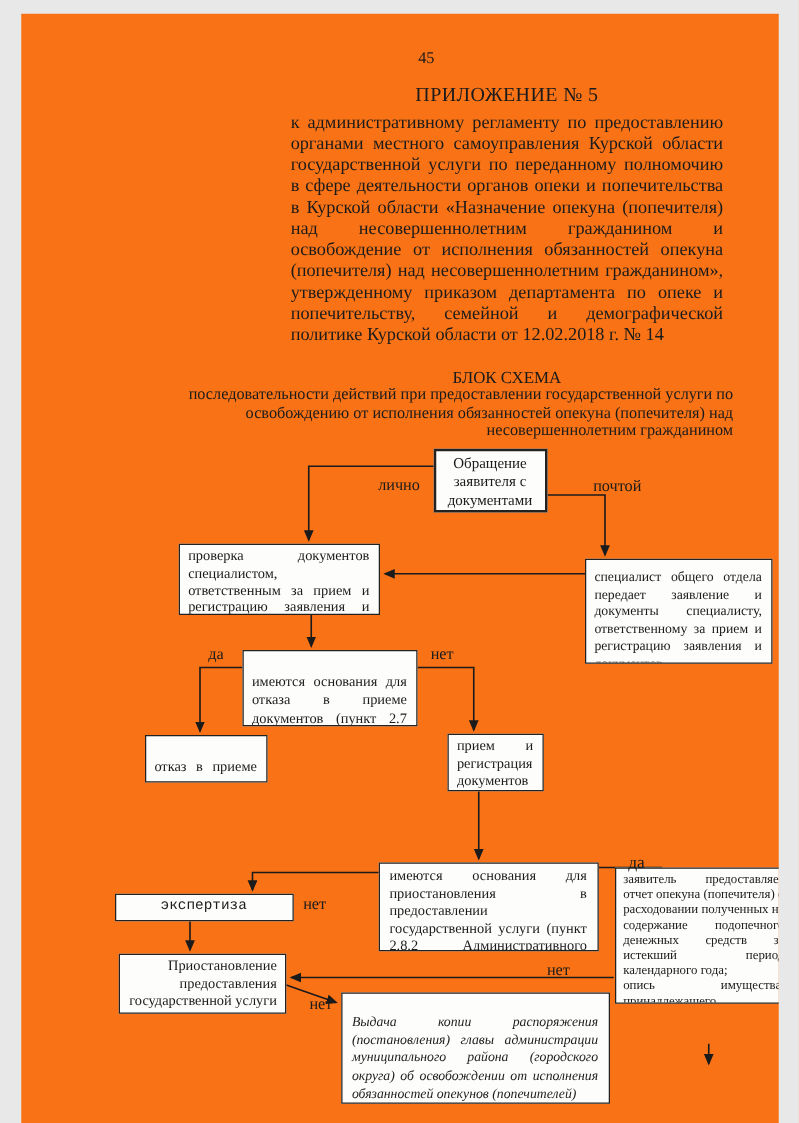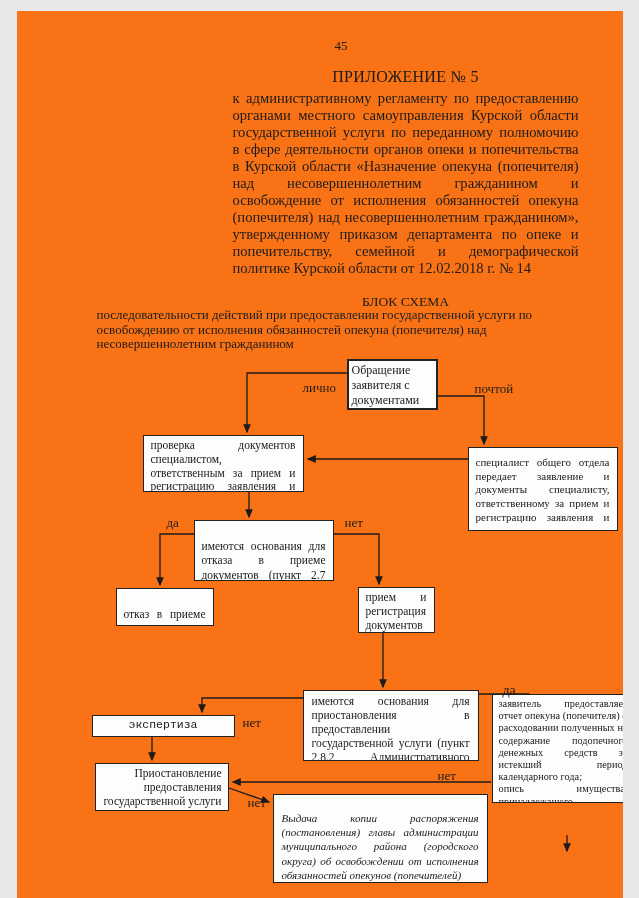--- a/index.html
+++ b/index.html
@@ -14,33 +14,33 @@
   }
   .abs{position:absolute;box-sizing:border-box;}
   .pagenum{left:318px;top:27px;font-size:13px;}
   .doc-title{left:216px;top:57px;width:346px;text-align:center;font-size:16px;letter-spacing:.3px;}
   .doc-para{
     left:216px;top:79px;width:346px;
     font-size:14.6px;line-height:17px;
     text-align:justify;text-justify:inter-word;
   }
   .block-title{left:216px;top:283px;width:346px;text-align:center;font-size:13.5px;}
-  .block-subtitle{left:80px;top:297px;width:490px;text-align:left;font-size:13px;line-height:14.6px;}
+  .block-subtitle{left:80px;top:297px;width:490px;text-align:right;font-size:13px;line-height:14.6px;}
   .node{
     border:1.4px solid #222;
     background:#fdfdfc;
     text-align:justify;text-justify:inter-word;
     font-size:11.5px;line-height:14px;
     padding:18px 7px;
     overflow:hidden;
   }
   .connectors{position:absolute;left:0;top:0;pointer-events:none;}
   .edge-label{font-size:13px;white-space:nowrap;}
 
-  .n-application{left:330px;top:348px;width:91px;height:51px;border-width:2px;text-align:left;font-size:12px;line-height:14.8px;padding:2px 3px;}
+  .n-application{left:330px;top:348px;width:91px;height:51px;border-width:2px;text-align:center;font-size:12px;line-height:14.8px;padding:2px 3px;}
   .n-check{left:126px;top:424px;width:161px;height:57px;line-height:13.8px;padding:3px 7px;}
   .n-general{left:451px;top:436px;width:150px;height:84px;font-size:11px;line-height:13.7px;padding:8px 7px;}
   .n-refgrounds{left:177px;top:509px;width:140px;height:61px;line-height:14.4px;}
   .n-refusal{left:99px;top:577px;width:98px;height:36px;}
   .n-acceptance{left:341px;top:576px;width:77px;height:46px;padding:2px 7px;}
   .n-suspgrounds{left:286px;top:679px;width:176px;height:71px;padding:3px 8px;}
   .n-expertise{left:75px;top:704px;width:143px;height:22px;text-align:center;line-height:18px;padding:0;font-family:Liberation Mono, monospace;}
   .n-suspension{left:78px;top:752px;width:134px;height:48px;text-align:right;padding:2px 6px;}
   .n-issuance{left:256px;top:783px;width:215px;height:89px;font-size:11px;line-height:14.2px;padding:16px 8px;font-style:italic;}
   .n-report{left:475px;top:683px;width:143px;height:109px;font-size:10.3px;line-height:12.2px;padding:3px 6px;}

